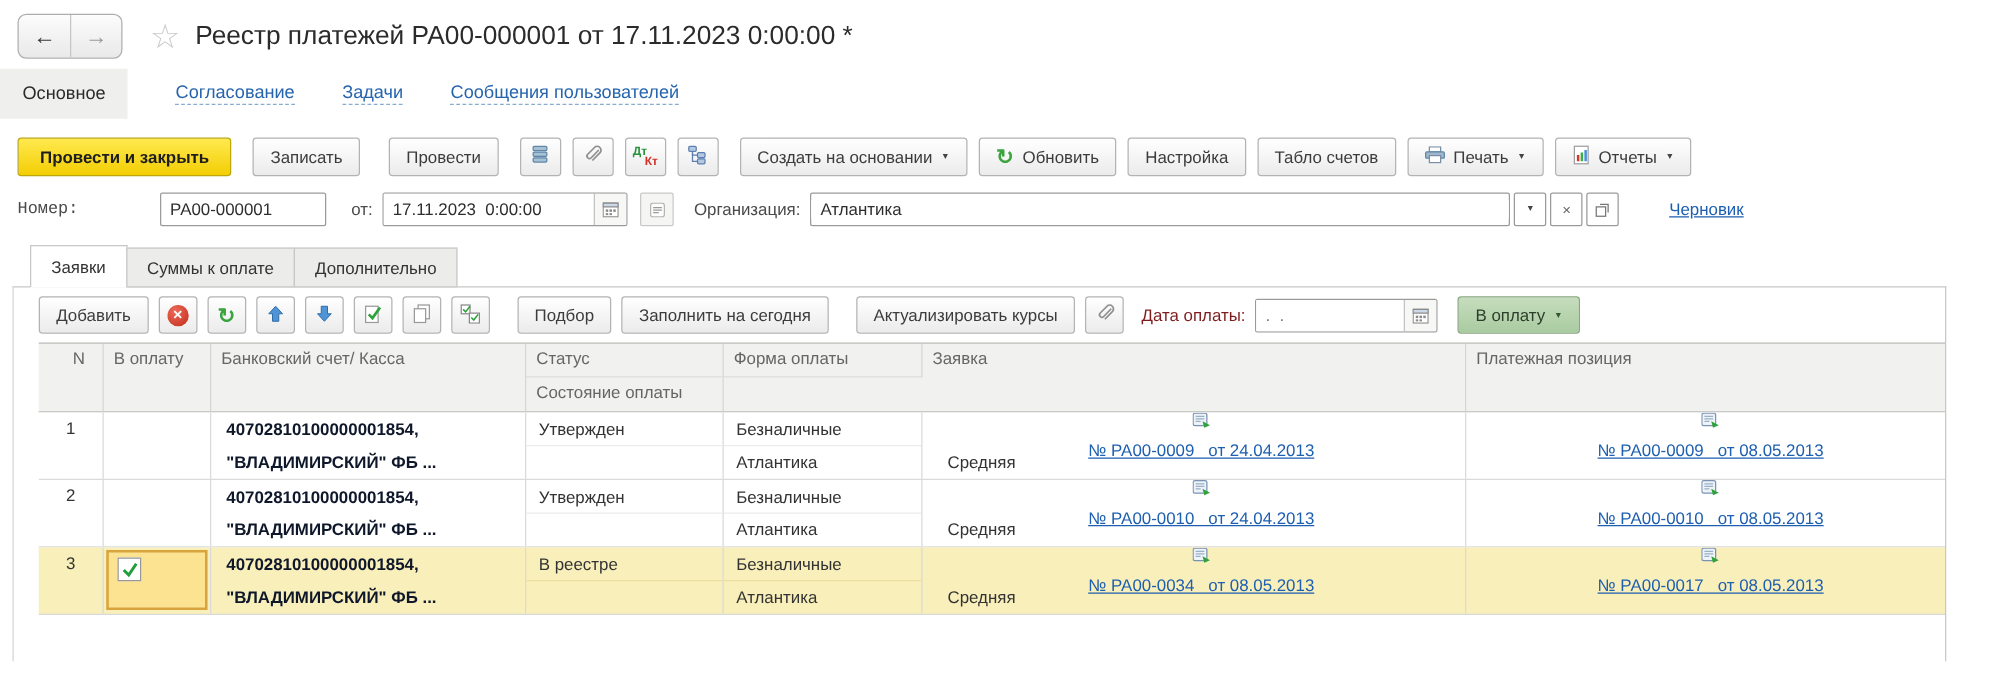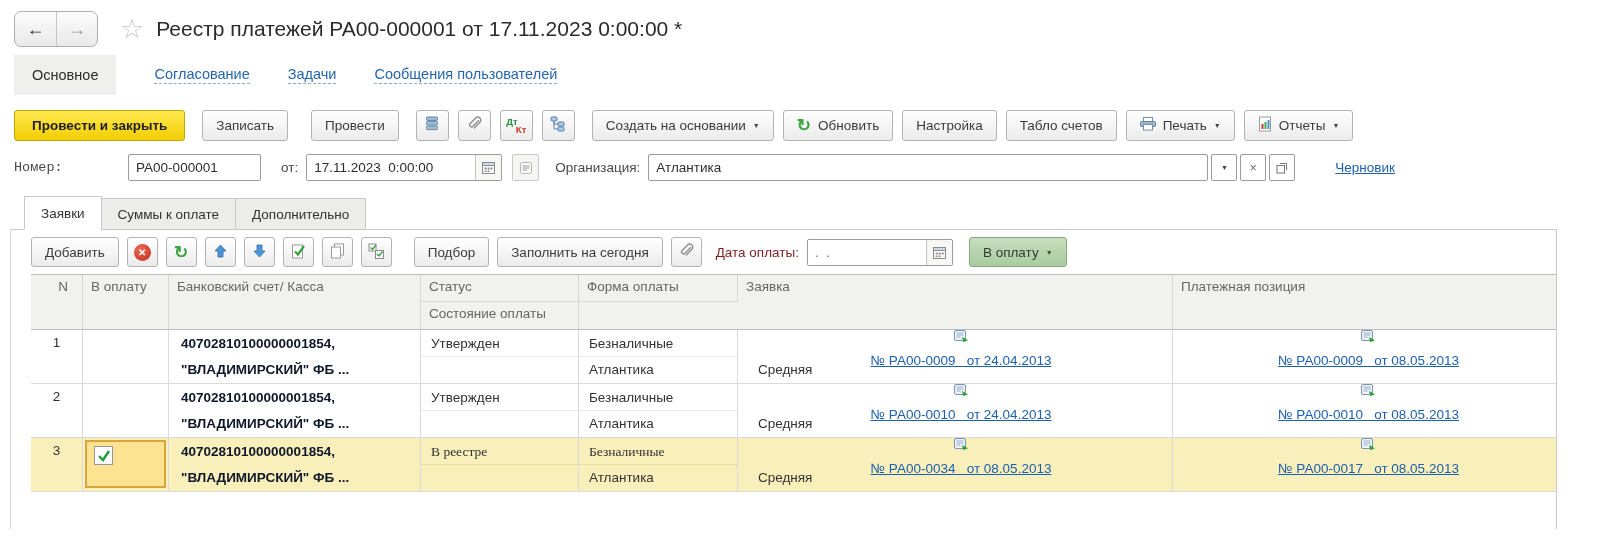--- a/index.html
+++ b/index.html
@@ -9,21 +9,21 @@
   
   .titlebar { display:flex; align-items:center; gap:12px; padding:10px 0 0 14px; height:48px; }
   .navgroup { display:flex; border:1px solid #adadad; border-radius:7px; overflow:hidden;
               background:linear-gradient(#fcfcfc,#e9e9e9); height:36px; }
   .navbtn { width:41px; display:flex; align-items:center; justify-content:center; font-size:18px; color:#333; cursor:pointer; }
   .navbtn.fwd { border-left:1px solid #c6c6c6; color:#9a9a9a; }
   .star { font-size:27px; color:#c9c9c9; margin-left:10px; line-height:1; cursor:pointer; }
   .title { font-size:21px; color:#2b2b2b; white-space:nowrap; }
 
   
-  .navtabs { display:flex; align-items:stretch; margin-top:7px; padding-left:14px; gap:38px; height:40px; }
+  .navtabs { display:flex; align-items:stretch; margin-top:7px; gap:38px; height:40px; }
   .navtab-active { background:#efefed; color:#2b2b2b; display:flex; align-items:center; padding:0 18px; font-size:14.5px; }
   .navtab-link { align-self:center; color:#2665ad; font-size:14.5px; border-bottom:1px dashed #8aabd1; padding-bottom:1px; cursor:pointer; }
 
   
   .btn { height:31px; display:inline-flex; align-items:center; justify-content:center; gap:7px;
          padding:0 13px; background:linear-gradient(#ffffff,#ebebeb); border:1px solid #b3b3b3;
          border-radius:3px; font-size:13.5px; color:#3c3c3c; cursor:pointer; white-space:nowrap; }
   .btn.ico { width:33px; padding:0; }
   .btn-yellow { background:linear-gradient(#ffe94f,#f3ce04); border-color:#bda70a; font-weight:700; color:#1e1e1e; padding:0 17px; }
   .btn-green { background:linear-gradient(#c6ddbd,#a9cba0); border-color:#85a87d; color:#2e3e2c; }
@@ -83,21 +83,21 @@
   .h-org   { grid-column:5; grid-row:2; }
 
   .trow { display:grid; border-bottom:1px solid #dadad8; height:54px; background:#fff; }
   .trow.sel { background:#f8efba; }
   .td { border-right:1px solid #dadad8; overflow:hidden; }
   .td.c-pos { border-right:none; }
   .td.c-n { text-align:center; padding-top:5px; color:#333; }
   .acc .aline { height:26px; line-height:27px; padding-left:12px; font-weight:700; white-space:nowrap; color:#0f172a; }
   .sub1 { height:27px; line-height:27px; padding:0 10px; border-bottom:1px solid #ebebe9; white-space:nowrap; }
   .sub2 { height:26px; line-height:26px; padding:0 10px; white-space:nowrap; }
-  .sel .sub1 { border-bottom-color:#eadfa0;font-family:Liberation Serif, serif; }
+  .sel .sub1 { border-bottom-color:#eadfa0; }
   .linkline { display:flex; align-items:center; gap:7px; height:27px; padding-left:12px;flex-direction:column; }
   .doclink { color:#1d5fb0; text-decoration:underline; white-space:pre; cursor:pointer; }
   .priority { padding-left:20px; height:26px; line-height:26px; }
   .selcell { margin:2px; border:2px solid #d9a43e; background:#fbe391; height:48px; padding:4px 0 0 7px; cursor:pointer; }
   .cb { width:19px; height:19px; background:#fff; border:1px solid #979797; display:flex; align-items:center; justify-content:center; }
 
   .dtkt { width:20px; line-height:1; font-weight:700; font-size:9.5px; }
   .dtkt .dt { display:block; text-align:left; color:#27933c; }
   .dtkt .kt { display:block; text-align:right; color:#cf3227; margin-top:-1px; }
   .redcirc { width:17px; height:17px; border-radius:50%; background:radial-gradient(circle at 35% 30%,#ec6a58,#c32b1a);
@@ -297,20 +297,21 @@
           <svg width="16" height="16" viewBox="0 0 16 16">
               <rect x="1" y="1" width="7" height="7" fill="#fff" stroke="#8a8a8a"></rect>
               <path d="M2.5 4.5 l2 2 L8 2" stroke="#2fa33b" fill="none" stroke-width="1.3"></path>
               <rect x="7.5" y="7.5" width="8" height="8" fill="#fff" stroke="#8a8a8a"></rect>
               <path d="M9 11 l2 2 L14.5 8.5" stroke="#2fa33b" fill="none" stroke-width="1.3"></path>
             </svg>
         </span>
       </button>
       <button class="btn sm sp14">Подбор</button>
       <button class="btn sm">Заполнить на сегодня</button>
+      <button class="btn sm sp14">Актуализировать курсы</button>
       <button class="btn ico2">
         <span>
           <svg width="16" height="16" viewBox="0 0 16 16">
               <path d="M12.6 4.4 L7 10.2 a1.9 1.9 0 0 1-2.8-2.8 L9.6 2 a3 3 0 0 1 4.3 4.3 L8.3 12" fill="none" stroke="#8f8f8f" stroke-width="1.4" stroke-linecap="round"></path>
             </svg>
         </span>
       </button>
       <span class="paylbl">Дата оплаты:</span>
       <div class="paydate">
         <input placeholder=".  ." style="">

